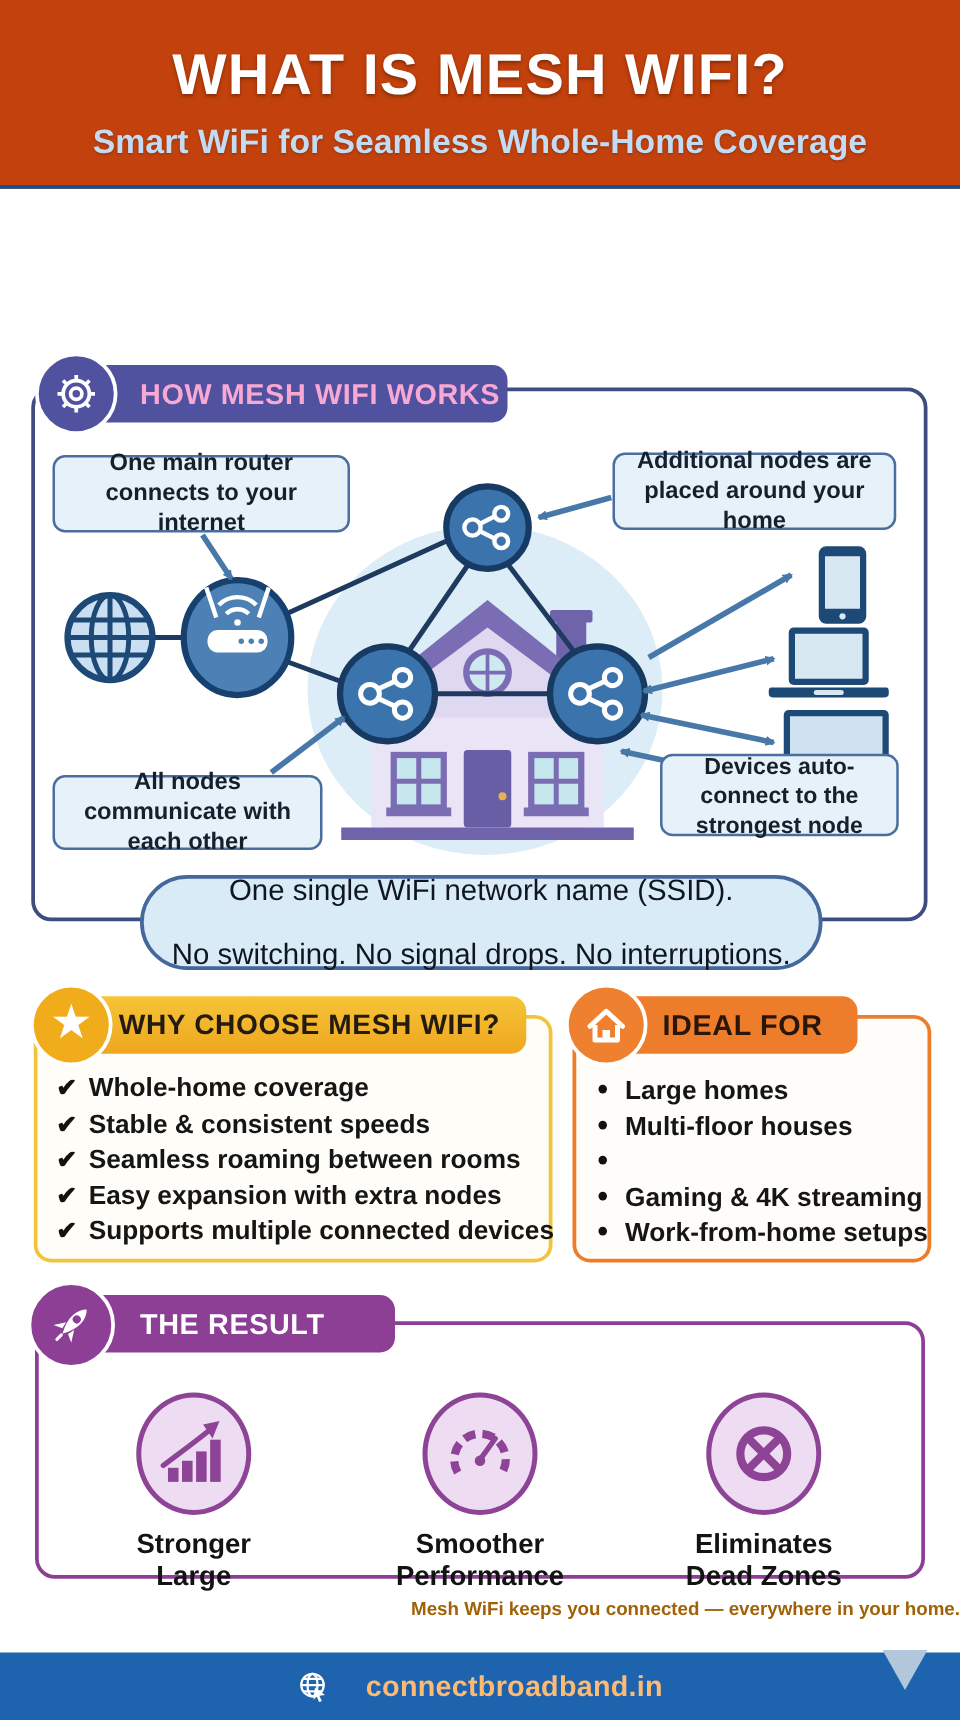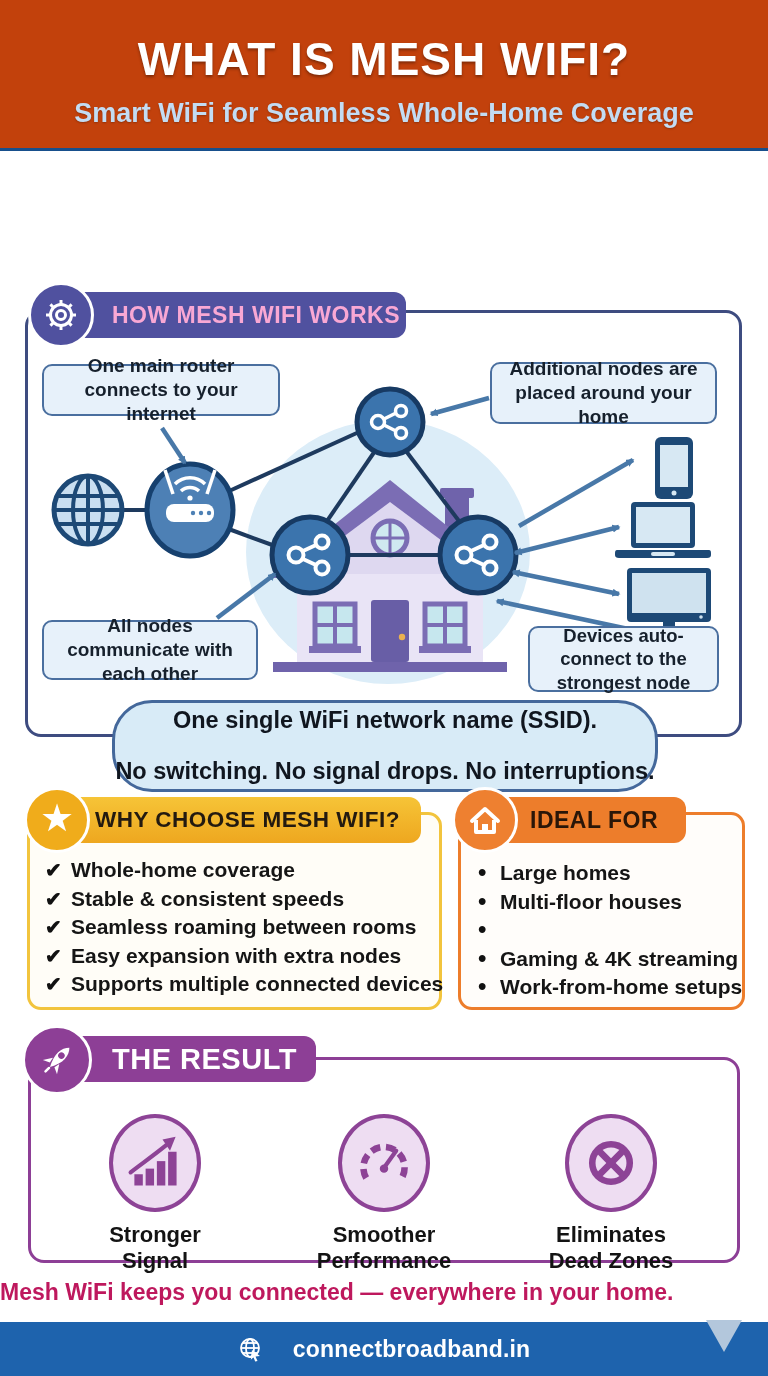--- a/index.html
+++ b/index.html
@@ -29,28 +29,28 @@
   .how-box{position:absolute;left:25px;top:310px;width:717px;height:427px;border:3px solid #3e4c80;
            border-radius:16px;background:#ffffff;box-sizing:border-box;}
   .how-pill{left:60px;top:292px;width:346px;background:#50519f;padding-left:52px;}
   .how-pill .pill-label{color:#f9a8d4;font-size:23px;}
   .how-badge{left:28px;top:282px;width:66px;height:66px;background:#50519f;border:3px solid #ffffff;}
   .how-svg{position:absolute;left:25px;top:310px;z-index:1;}
 
   .callout{position:absolute;z-index:2;background:#e7f1fa;border:2.5px solid #4a6f9f;border-radius:10px;
            display:flex;align-items:center;justify-content:center;text-align:center;
            font-size:19px;font-weight:bold;color:#16202c;line-height:1.25;box-sizing:border-box;padding:4px 8px;}
-  .co1{left:42px;top:364px;width:238px;height:52px;}
+  .co1{left:42px;top:364px;width:238px;height:62px;}
   .co2{left:490px;top:362px;width:227px;height:62px;}
   .co3{left:42px;top:620px;width:216px;height:60px;}
-  .co4{left:528px;top:626px;width:191px;height:66px;font-size:18.5px;}
-
-  .ssid{position:absolute;left:112px;top:700px;width:546px;height:92px;z-index:3;background:#d8ebf7;
+  .co4{left:528px;top:603px;width:191px;height:66px;font-size:18.5px;}
+
+  .ssid{position:absolute;left:112px;top:700px;width:546px;height:76px;z-index:3;background:#d8ebf7;
         border:3px solid #44689b;border-radius:40px;display:flex;flex-direction:column;
-        align-items:center;justify-content:center;font-size:23.5px;font-weight:bold;color:#10161f;
+        align-items:center;justify-content:center;font-size:23.5px;font-weight:normal;color:#10161f;
         line-height:1.3;box-sizing:border-box;gap:20px;}
 
   
   .why-box{position:absolute;left:27px;top:812px;width:415px;height:198px;border:3px solid #f2c43d;
            border-radius:14px;background:#fffdf7;box-sizing:border-box;}
   .why-pill{left:43px;top:797px;width:378px;background:linear-gradient(180deg,#f6c437,#eea71f);padding-left:52px;}
   .why-pill .pill-label{color:#231a10;font-size:22.5px;}
   .why-badge{left:24px;top:787px;width:66px;height:66px;background:#f0ac1b;border:3px solid #ffffff;}
   .star-glyph{color:#fff;font-size:38px;line-height:1;margin-top:-4px;}
 
@@ -65,35 +65,35 @@
   .ideal-list{left:478px;top:858px;width:265px;}
   .li{display:flex;align-items:baseline;height:28.6px;font-size:21px;font-weight:bold;color:#151515;white-space:nowrap;}
   .mark{width:26px;flex:0 0 26px;font-weight:bold;color:#111;}
   .why-list .mark{font-size:20px;}
   .ideal-list .mark{font-size:24px;width:22px;flex:0 0 22px;}
 
   
   .result-box{position:absolute;left:28px;top:1057px;width:712px;height:206px;border:3px solid #8d3f96;
               border-radius:16px;background:#ffffff;box-sizing:border-box;}
   .result-pill{left:60px;top:1036px;width:256px;background:#8d3f96;padding-left:52px;}
-  .result-pill .pill-label{color:#fff;font-size:29px;}
+  .result-pill .pill-label{color:#fff;font-size:23px;}
   .result-badge{left:22px;top:1025px;width:70px;height:70px;background:#8d3f96;border:3px solid #ffffff;}
 
   .result-item{position:absolute;top:1114px;width:200px;text-align:center;z-index:2;}
   .ri-1{left:55px;} .ri-2{left:284px;} .ri-3{left:511px;}
   .ri-circle{width:92px;height:98px;margin:0 auto;border:4px solid #8d4396;border-radius:50%;
              background:#eeddf2;display:flex;align-items:center;justify-content:center;box-sizing:border-box;}
   .ri-label{margin-top:10px;font-size:22px;font-weight:bold;color:#131313;line-height:1.2;}
 
   
-  .outro{position:absolute;left:0;top:1279px;width:768px;text-align:left;font-size:23px;
-         font-weight:bold;color:#be185d;}
+  .outro{position:absolute;left:0;top:1279px;width:768px;text-align:right;font-size:15px;
+         font-weight:bold;color:#a16207;}
   .footer{position:absolute;left:0;top:1322px;width:768px;height:54px;background:#1e63ad;
           display:flex;align-items:center;justify-content:center;gap:10px;}
-  .footer-site{color:#ffffff;font-size:23px;font-weight:bold;letter-spacing:.2px;margin-left:19px;}
+  .footer-site{color:#fdba74;font-size:23px;font-weight:bold;letter-spacing:.2px;margin-left:19px;}
   .scroll-tri{position:absolute;left:706px;top:1320px;width:0;height:0;z-index:5;
               border-left:18px solid transparent;border-right:18px solid transparent;
               border-top:32px solid #b3c7dc;}
 </style>
 </head>
 <body>
 
 <div class="canvas">
 
   <div class="hdr">
@@ -347,21 +347,21 @@
           <rect x="22" y="38" width="9" height="18"></rect>
           <rect x="34" y="30" width="9" height="26"></rect>
           <rect x="46" y="20" width="9" height="36"></rect>
         </g>
         <path d="M6,42 C16,34 28,26 44,13" fill="none" stroke="#8d4396" stroke-width="4.5" stroke-linecap="round"></path>
         <polygon points="40,7 54,4 48,19" fill="#8d4396"></polygon>
       </svg>
     </div>
     <div class="ri-label">
       <div>Stronger</div>
-      <div>Signal</div>
+      <div>Large</div>
     </div>
   </div>
 
   <div class="result-item ri-2">
     <div class="ri-circle">
       <svg width="60" height="60" viewBox="0 0 64 64">
         <path d="M13,48 A22,22 0 1 1 51,48" fill="none" stroke="#8d4396" stroke-width="7" stroke-dasharray="10 6" stroke-linecap="butt"></path>
         <line x1="32" y1="37" x2="45" y2="19" stroke="#8d4396" stroke-width="4.5" stroke-linecap="round"></line>
         <circle cx="32" cy="38" r="4.5" fill="#8d4396"></circle>
       </svg>

